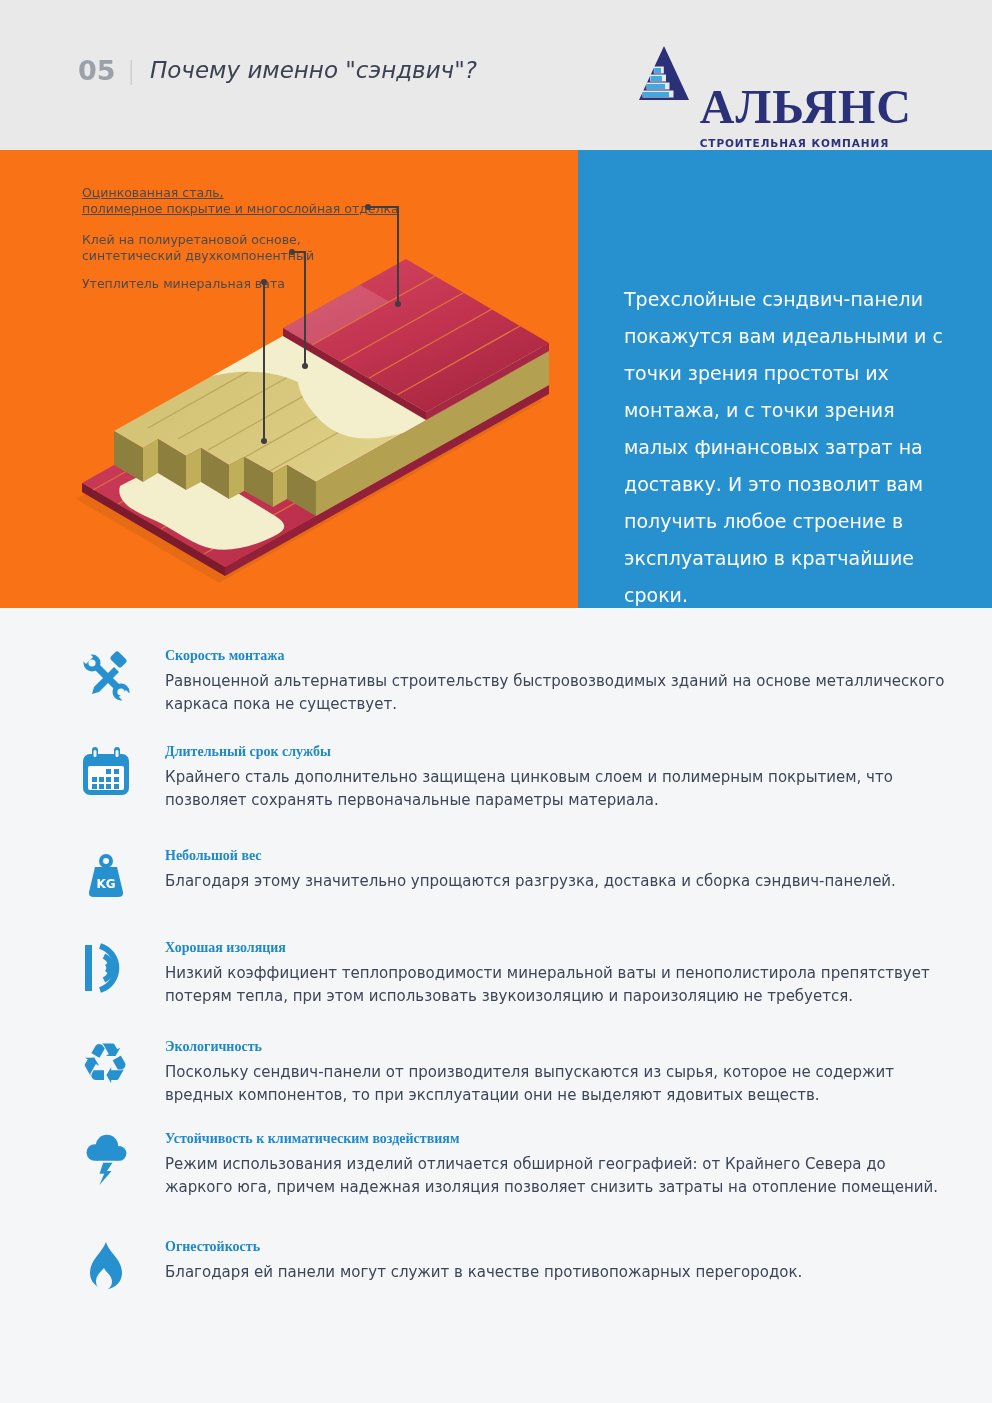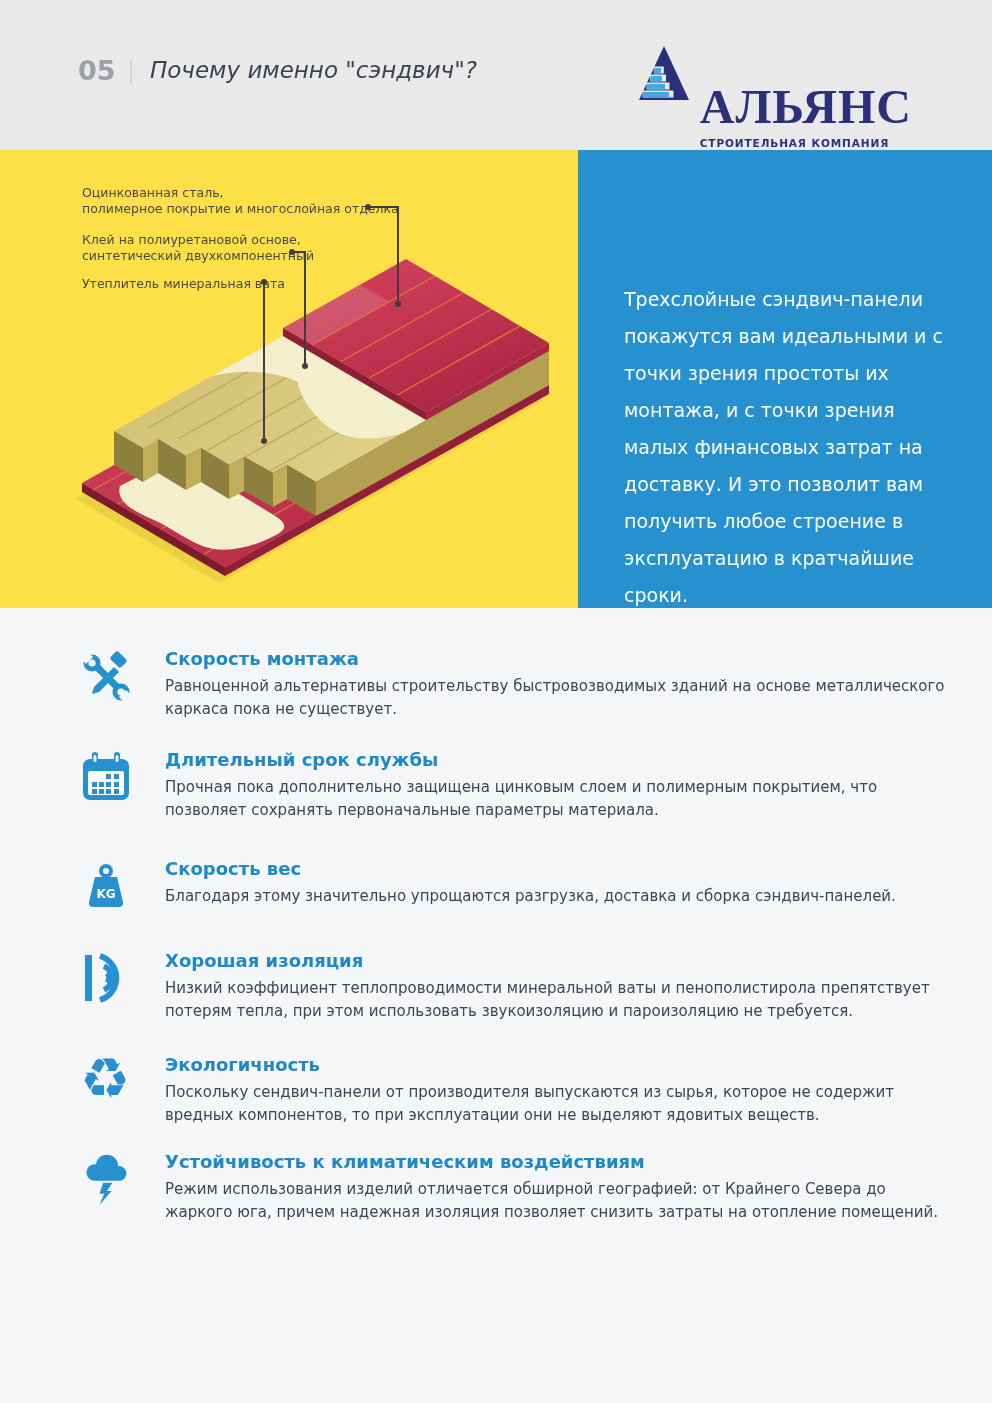--- a/index.html
+++ b/index.html
@@ -1,54 +1,54 @@
 <!DOCTYPE html>
 <html><head>
 <meta charset="utf-8">
 <style>
   * { box-sizing: border-box; }
   body { margin: 0; background: #fff; }
   .page {
     position: relative; width: 992px; height: 1403px;
-    background: #fde047; overflow: hidden;
+    background: #f97316; overflow: hidden;
     font-family: "DejaVu Sans", sans-serif;
   }
   
   .header {
     position: absolute; left: 0; top: 0; width: 992px; height: 150px;
     background: #e9e9ea;
   }
   .pagenum { position: absolute; left: 78px; top: 55px; font-size: 27px; font-weight: bold; color: #9ca0a8; }
   .hdivider { position: absolute; left: 127px; top: 56px; font-size: 25px; color: #c6c8cc; font-weight: 300; }
   .htitle { position: absolute; left: 150px; top: 57px; font-size: 23px; font-style: italic; color: #3a4150; }
   .logo { position: absolute; right: 80px; top: 44px; display: flex; align-items: flex-start; }
   .logo-pyramid { flex: 0 0 auto; }
   .logo-text { margin-left: 9px; }
   .logo-name { font-family: "Liberation Serif", serif; font-weight: bold; font-size: 48px; line-height: 38px; color: #2b3178; letter-spacing: 1px; margin-top: 44px; }
   .logo-tagline { font-size: 10.5px; font-weight: bold; color: #2b3178; letter-spacing: 0.9px; margin-top: 11px; }
   
   .diagram-label { position: absolute; font-size: 12.5px; line-height: 16px; color: #4a4a4c; }
-  #label1 { left: 82px; top: 185px; }
+  #label1 { left: 82px; top: 185px; text-decoration: underline; }
   #label2 { left: 82px; top: 232px; }
   #label3 { left: 82px; top: 276px; }
   .panel-svg { position: absolute; left: 60px; top: 170px; }
   .infobox {
     position: absolute; left: 578px; top: 150px; width: 414px; height: 458px;
     background: #2791d0; padding: 131px 28px 0 46px;
   }
   .infobox p { margin: 0; color: #ffffff; font-size: 19px; line-height: 37px; }
   
   .features {
     position: absolute; left: 0; top: 608px; width: 992px; height: 795px;
     background: #f4f6f8; padding-top: 40px;
   }
   .feature { display: flex; margin: 0 38px 0 80px; }
   .f-icon { width: 56px; flex: 0 0 56px; margin-top: 2px; }
   .f-body { margin-left: 29px; max-width: 792px; }
-  .f-body h3 { margin: 0 0 6px 0; font-size: 18px; color: #1f88c9; font-weight: bold; }
+  .f-body h3 { margin: 0 0 6px 0; font-size: 14px; color: #1f88c9; font-weight: bold; font-family: Liberation Serif, serif; }
   .f-body p { margin: 0; font-size: 15px; line-height: 23px; color: #3d4657; }
   .recycle-glyph { font-size: 56px; line-height: 50px; color: #2791d0; display: block; margin-top: -2px; }
 </style>
 </head>
 <body>
 
 <div class="page">
 
   <div class="header">
     <div class="pagenum">05</div>
@@ -214,35 +214,35 @@
               <rect x="19" y="38" width="5" height="5"></rect>
               <rect x="26" y="38" width="5" height="5"></rect>
               <rect x="34" y="38" width="5" height="5"></rect>
           </g>
           <rect x="13.5" y="4" width="3" height="7" rx="1.5" fill="#f4f6f8"></rect>
           <rect x="35.5" y="4" width="3" height="7" rx="1.5" fill="#f4f6f8"></rect>
         </svg>
       </div>
       <div class="f-body">
         <h3>Длительный срок службы</h3>
-        <p>Прочная пока дополнительно защищена цинковым слоем и полимерным покрытием, что позволяет сохранять первоначальные параметры материала.</p>
+        <p>Крайнего сталь дополнительно защищена цинковым слоем и полимерным покрытием, что позволяет сохранять первоначальные параметры материала.</p>
       </div>
     </div>
 
     <div class="feature" style="margin-bottom:34px">
       <div class="f-icon">
         <svg width="52" height="52" viewBox="0 0 52 52">
           <circle cx="26" cy="11" r="7" fill="#2791d0"></circle>
           <circle cx="26" cy="11" r="3" fill="#f4f6f8"></circle>
           <path d="M15 17 H37 L43 42 Q44 47 38 47 H14 Q8 47 9 42 Z" fill="#2791d0"></path>
           <text x="26" y="38" text-anchor="middle" font-size="12" font-weight="bold" fill="#ffffff" font-family="DejaVu Sans, sans-serif">KG</text>
         </svg>
       </div>
       <div class="f-body">
-        <h3>Скорость вес</h3>
+        <h3>Небольшой вес</h3>
         <p>Благодаря этому значительно упрощаются разгрузка, доставка и сборка сэндвич-панелей.</p>
       </div>
     </div>
 
     <div class="feature" style="margin-bottom:31px">
       <div class="f-icon">
         <svg width="52" height="52" viewBox="0 0 52 52">
           <rect x="5" y="3" width="7" height="46" fill="#2791d0"></rect>
           <g stroke="#2791d0" fill="none">
             <path d="M20 4 A 23 23 0 0 1 20 48" stroke-width="6"></path>
@@ -278,15 +278,27 @@
             <polygon points="23,32 33,32 27,41 32,41 19,56 24,44 19,44"></polygon>
           </g>
         </svg>
       </div>
       <div class="f-body">
         <h3>Устойчивость к климатическим воздействиям</h3>
         <p>Режим использования изделий отличается обширной географией: от Крайнего Севера до жаркого юга, причем надежная изоляция позволяет снизить затраты на отопление помещений.</p>
       </div>
     </div>
 
+    <div class="feature">
+      <div class="f-icon">
+        <svg width="52" height="52" viewBox="0 0 52 52">
+          <path d="M26 1 C 29 12 42 18 42 32 A 16 16 0 0 1 10 32 C 10 19 21 13 26 1 Z" fill="#2791d0"></path>
+          <path d="M24 27 C 27 33 32 34 32 41 A 8 8 0 0 1 16 41 C 16 34 20 32 24 27 Z" fill="#f4f6f8"></path>
+        </svg>
+      </div>
+      <div class="f-body">
+        <h3>Огнестойкость</h3>
+        <p>Благодаря ей панели могут служит в качестве противопожарных перегородок.</p>
+      </div>
+    </div>
 
   </div>
 </div>
 
 </body></html>

